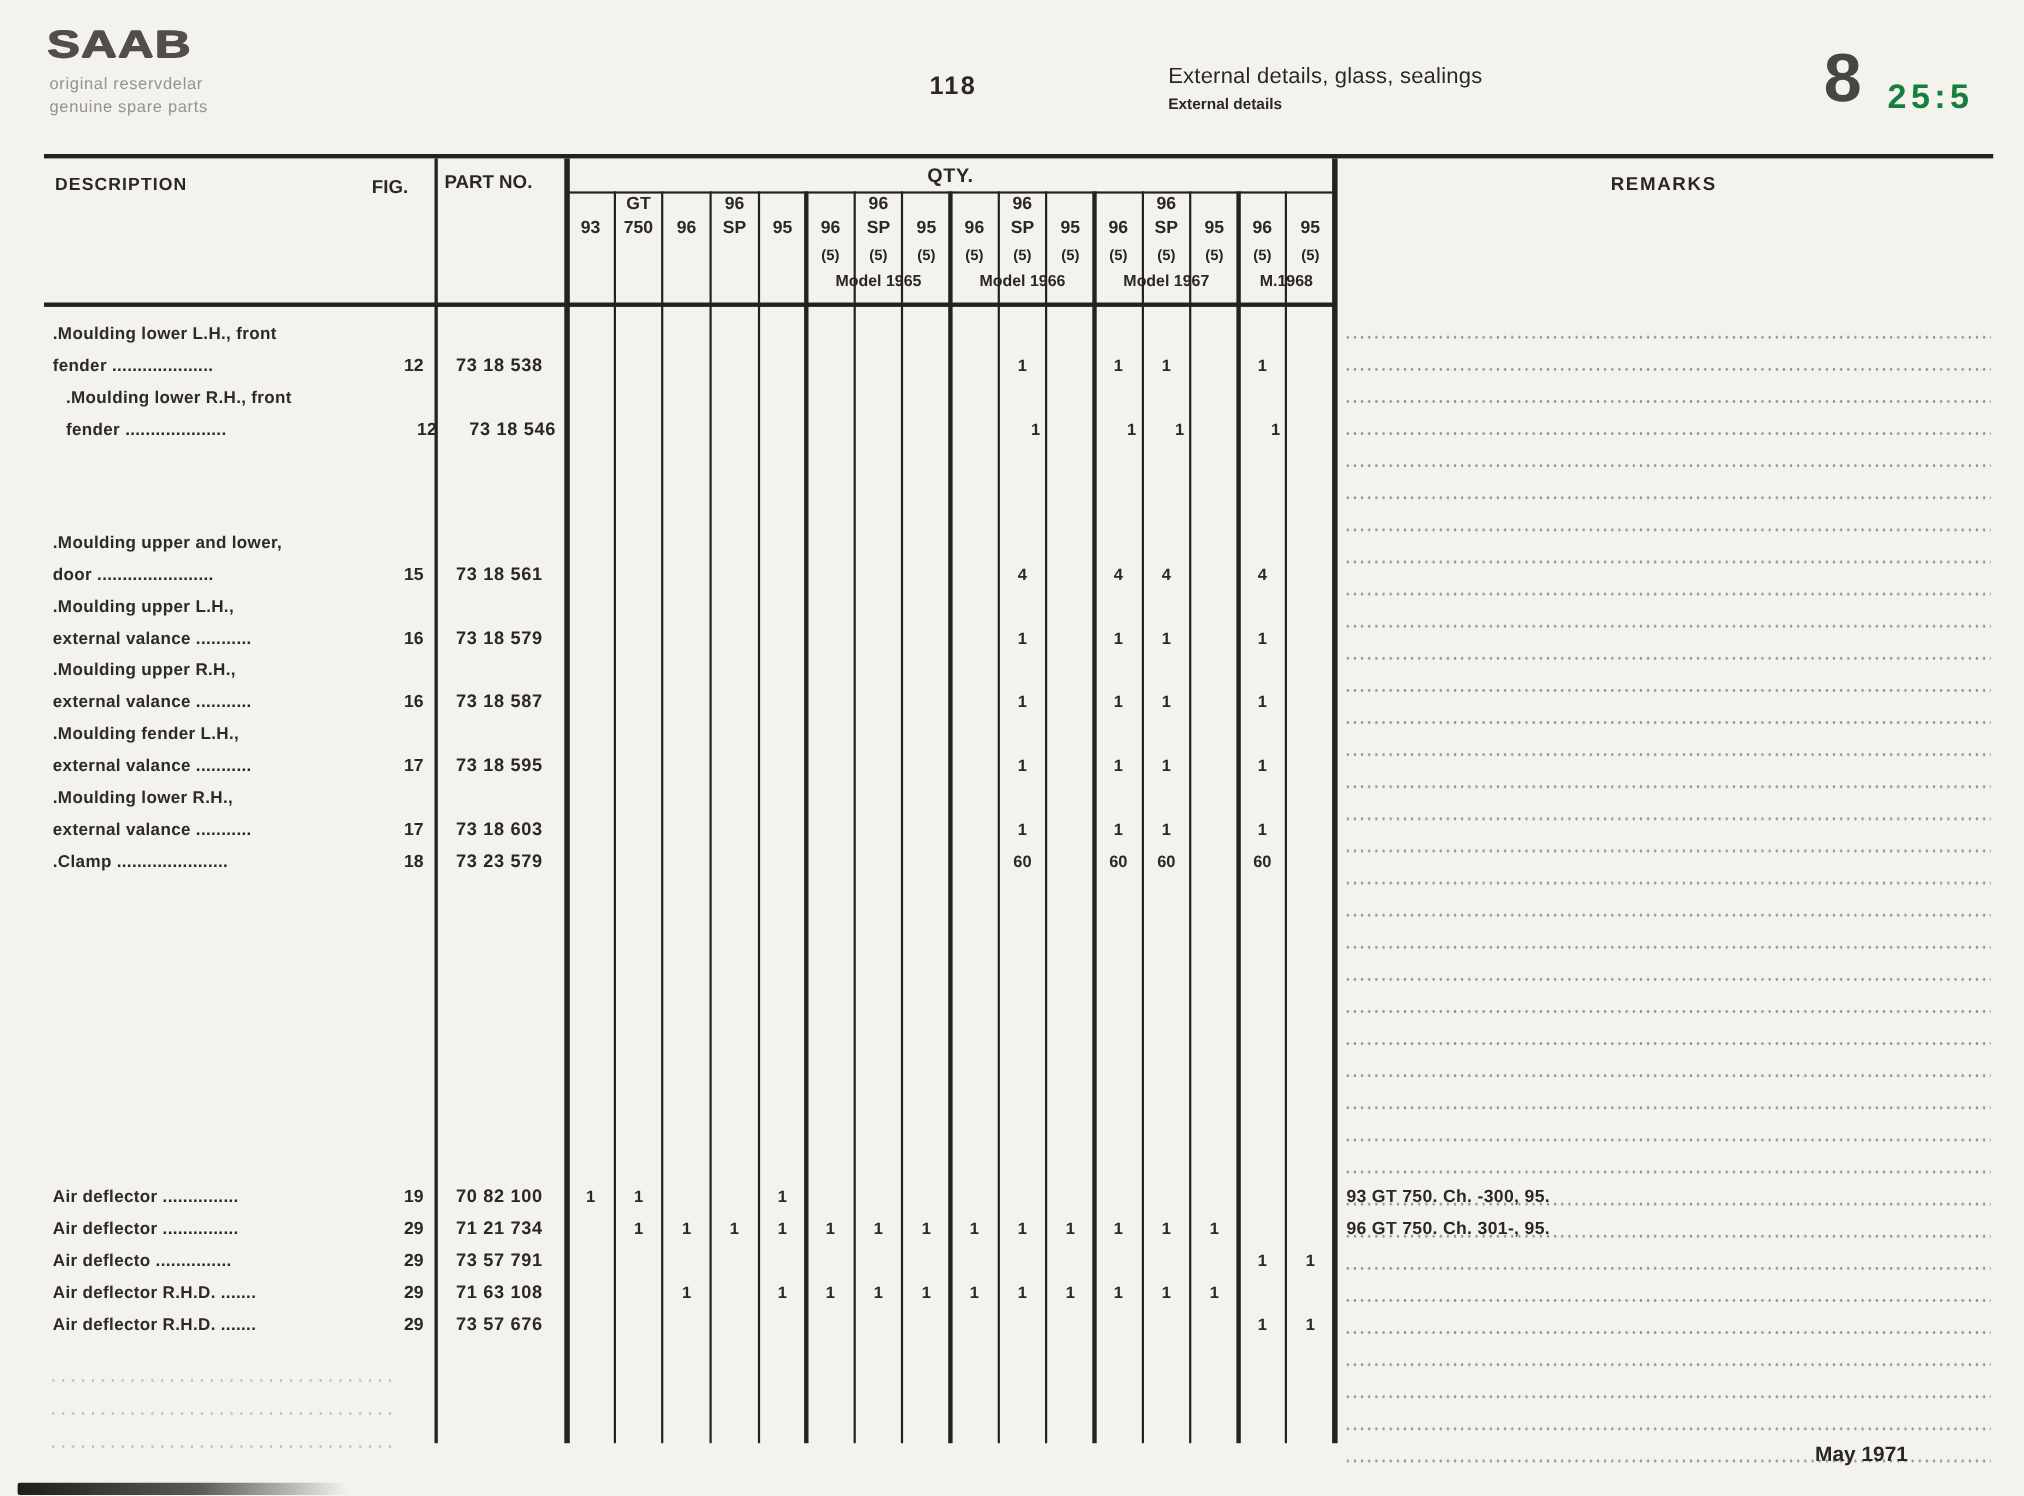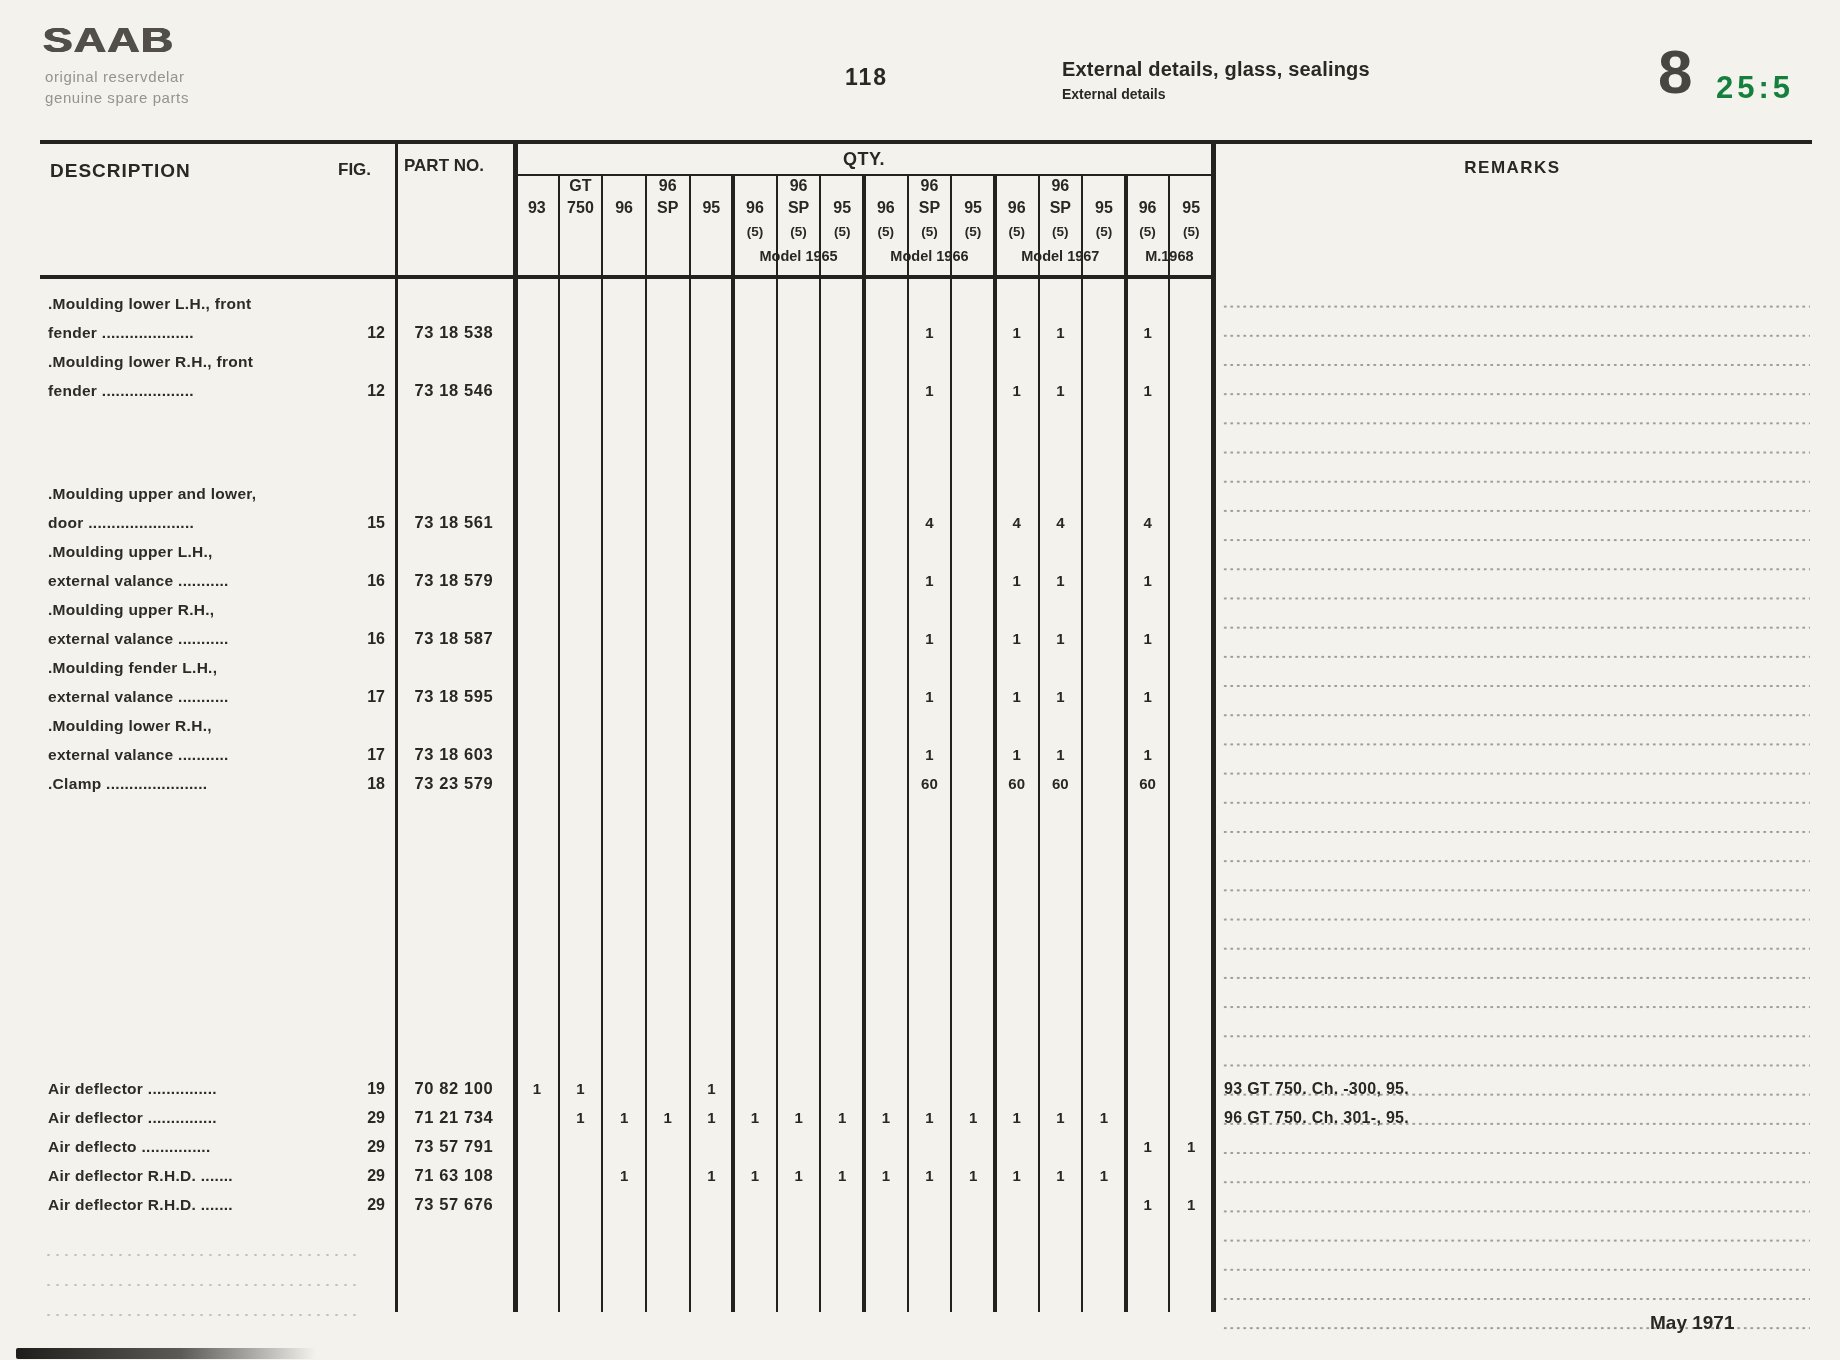--- a/index.html
+++ b/index.html
@@ -12,29 +12,29 @@
   .abs{position:absolute}
 
   
   #brand-logo{left:42px;top:20px;font-size:45px;font-weight:bold;color:#524f4b;
     letter-spacing:1px;transform:scaleY(.78);transform-origin:left top;
     text-shadow:1.5px 0 0 #524f4b, .5px .5px 0 #524f4b}
   .tagline{left:45px;color:#95938c;font-size:15px;letter-spacing:.6px}
   #tagline-sv{top:68px}
   #tagline-en{top:89px}
   #page-number{left:845px;top:64px;font-size:23px;font-weight:bold;letter-spacing:2px}
-  #section-title{left:1062px;top:58px;font-size:20px;font-weight:bold;letter-spacing:.2px}
+  #section-title{left:1062px;top:58px;font-size:20px;font-weight:normal;letter-spacing:.2px}
   #section-subtitle{left:1062px;top:86px;font-size:14px;font-weight:bold}
   #code-major{left:1658px;top:36px;font-size:62px;font-weight:bold;color:#474641}
   #code-minor{left:1716px;top:70px;font-size:31px;font-weight:bold;letter-spacing:4px;color:#15803d}
 
   
   #table{left:40px;top:140px;width:1772px;height:1180px;border-top:4px solid #24221e}
   #thead{position:absolute;left:0;top:0;width:100%;height:135px}
-  .h-desc{left:10px;top:16px;font-size:19px;font-weight:bold;letter-spacing:1px}
+  .h-desc{left:10px;top:16px;font-size:16px;font-weight:bold;letter-spacing:1px}
   .h-fig{left:298px;top:16px;font-size:17px;font-weight:bold}
   .h-part{left:364px;top:12px;font-size:17px;font-weight:bold}
   .h-qty{left:475px;width:698px;top:5px;text-align:center;font-size:18px;font-weight:bold;letter-spacing:.5px}
   .h-remarks{left:1173px;width:599px;top:14px;text-align:center;font-size:17px;font-weight:bold;letter-spacing:1.5px}
   .qty-band-line{left:475px;top:30px;width:698px;height:2px;background:#24221e}
   #qty-cols{left:475px;top:30px;width:698px;height:72px;display:flex}
   .qhc{width:43.625px;position:relative;font-weight:bold}
   .ql{position:absolute;left:0;width:100%;text-align:center;white-space:nowrap}
   .ql.l0{top:3px;font-size:16px}
   .ql.l1{top:25px;font-size:16px}
@@ -211,21 +211,21 @@
             <div>.Moulding lower L.H., front</div>
             <div>fender ....................</div>
           </div>
           <div class="fig">12</div>
           <div class="part">73 18 538</div>
           <div class="qcell" style="left: 867.625px;">1</div>
           <div class="qcell" style="left: 954.875px;">1</div>
           <div class="qcell" style="left: 998.5px;">1</div>
           <div class="qcell" style="left: 1085.75px;">1</div>
         </div>
-        <div class="prow" style="height: 58px;">
+        <div class="prow" style="height: 58px; margin-left: 12px;">
           <div class="desc">
             <div>.Moulding lower R.H., front</div>
             <div>fender ....................</div>
           </div>
           <div class="fig">12</div>
           <div class="part">73 18 546</div>
           <div class="qcell" style="left: 867.625px;">1</div>
           <div class="qcell" style="left: 954.875px;">1</div>
           <div class="qcell" style="left: 998.5px;">1</div>
           <div class="qcell" style="left: 1085.75px;">1</div>

